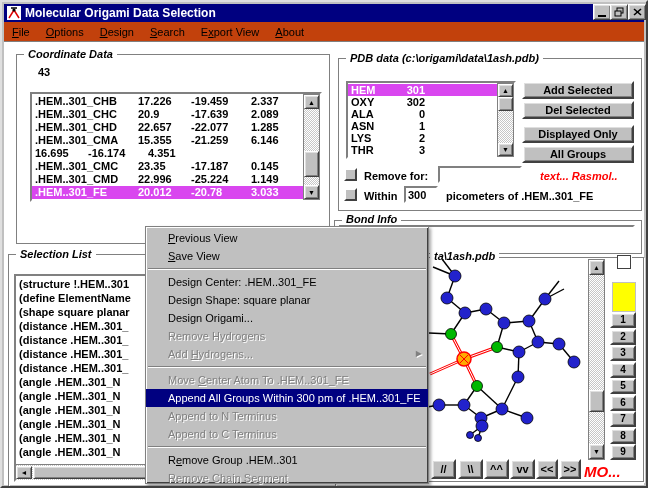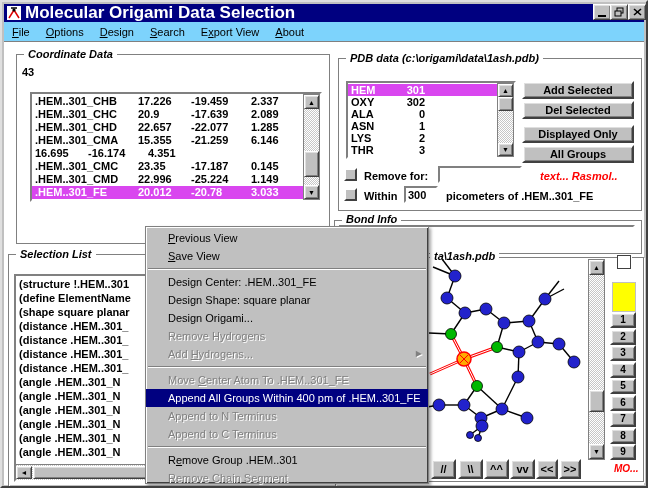--- a/index.html
+++ b/index.html
@@ -1,25 +1,25 @@
 <!DOCTYPE html>
 <html><head>
 <meta charset="utf-8">
 <style>
   html,body{margin:0;padding:0;background:#777;}
   #window{position:relative;width:648px;height:488px;background:#c0c0c0;
     border:2px solid;border-color:#dfdfdf #404040 #404040 #dfdfdf;
     box-sizing:border-box;font-family:"Liberation Sans",sans-serif;overflow:hidden;}
   .titlebar{position:absolute;left:2px;top:2px;width:640px;height:18px;background:#000080;
     display:flex;align-items:center;padding-left:3px;box-sizing:border-box;}
-  .titlebar .title{color:#fff;font-weight:bold;font-size:17px;margin-left:4px;white-space:nowrap;}
+  .titlebar .title{color:#fff;font-weight:bold;font-size:12px;margin-left:4px;white-space:nowrap;}
   .tbtn{position:absolute;top:2px;width:16px;height:14px;background:#c0c0c0;
     border:1px solid;border-color:#fff #404040 #404040 #fff;box-shadow:inset 1px 1px 0 #dfdfdf,inset -1px -1px 0 #808080;
     display:flex;align-items:center;justify-content:center;}
-  .menubar{position:absolute;left:2px;top:20px;width:640px;height:19px;background:#7dd3fc;
+  .menubar{position:absolute;left:2px;top:20px;width:640px;height:19px;background:#c2410c;
     display:flex;align-items:center;font-size:11px;border-bottom:1px solid #808080;}
   .menu-item{padding:2px 8px;color:#000;}
   .client{position:absolute;left:2px;top:40px;width:640px;height:443px;background:#fff;}
   .group{position:absolute;border:1px solid #808080;box-shadow:1px 1px 0 #fff, inset 1px 1px 0 #fff;}
   .glabel{position:absolute;font-size:11px;font-weight:bold;background:#fff;padding:0 4px;white-space:nowrap;font-style:italic;}
   .listbox{position:absolute;background:#fff;border:2px solid;border-color:#808080 #fff #fff #808080;box-sizing:border-box;overflow:hidden;}
   .lrow{display:flex;height:13px;line-height:13px;font-size:11px;font-weight:bold;white-space:nowrap;padding-left:3px;}
   .lrow.sel{background:#d946ef;color:#fff;}
   .c0{width:103px;} .c1{width:53px;} .c2{width:60px;} .c3{width:46px;}
   .p0{width:46px;} .p1{width:28px;text-align:right;}
@@ -96,21 +96,21 @@
       <span class="menu-item"><u>D</u>esign</span>
       <span class="menu-item"><u>S</u>earch</span>
       <span class="menu-item">E<u>x</u>port View</span>
       <span class="menu-item"><u>A</u>bout</span>
     </div>
 
   <div class="client"></div>
 
   <div class="group" style="left:14px;top:52px;width:312px;height:188px;"></div>
   <div class="glabel" style="left:22px;top:46px;">Coordinate Data</div>
-  <div class="lbl" style="left:20px;top:64px;">43</div>
+  <div class="lbl" style="left:36px;top:64px;">43</div>
   <div class="listbox" style="left:28px;top:90px;width:292px;height:110px;">
     <div id="coord-rows" style="position:absolute;left:0;top:1px;right:16px;">
         <div class="lrow">
           <span class="c0">.HEM..301_CHB</span>
           <span class="c1">17.226</span>
           <span class="c2">-19.459</span>
           <span class="c3">2.337</span>
         </div>
         <div class="lrow">
           <span class="c0">.HEM..301_CHC</span>
@@ -327,21 +327,21 @@
       <button class="numbtn">9</button>
     </div>
   <div id="toolbar">
       <button class="toolbtn" style="left: 429px; width: 25px;">//</button>
       <button class="toolbtn" style="left: 456px; width: 25px;">\\</button>
       <button class="toolbtn" style="left: 482px; width: 25px;">^^</button>
       <button class="toolbtn" style="left: 508px; width: 25px;">vv</button>
       <button class="toolbtn" style="left: 534px; width: 22px;">&lt;&lt;</button>
       <button class="toolbtn" style="left: 557px; width: 22px;">&gt;&gt;</button>
     </div>
-  <div class="rednote" style="left:612px;top:461px;font-size:10px;">MO...</div>
+  <div class="rednote" style="left:582px;top:461px;font-size:15px;">MO...</div>
 
   <div class="cmenu" id="cmenu">
       <div class="mitem">
         <span class="mlabel"><u>P</u>revious View</span>
       </div>
       <div class="mitem">
         <span class="mlabel"><u>S</u>ave View</span>
       </div>
       <div class="msep"></div>
       <div class="mitem">
@@ -358,21 +358,21 @@
       </div>
       <div class="mitem disabled">
         <span class="mlabel">Add <u>H</u>ydrogens...</span>
         <span class="marrow">▶</span>
       </div>
       <div class="msep"></div>
       <div class="mitem disabled">
         <span class="mlabel">Move <u>C</u>enter Atom To .HEM..301_FE</span>
       </div>
       <div class="mitem selected">
-        <span class="mlabel">Append All Groups Within 400 pm of .HEM..301_FE</span>
+        <span class="mlabel">Append All Groups Within 300 pm of .HEM..301_FE</span>
       </div>
       <div class="mitem disabled">
         <span class="mlabel">Append to N Terminus</span>
       </div>
       <div class="mitem disabled">
         <span class="mlabel">Append to C Terminus</span>
       </div>
       <div class="msep"></div>
       <div class="mitem">
         <span class="mlabel">R<u>e</u>move Group .HEM..301</span>

